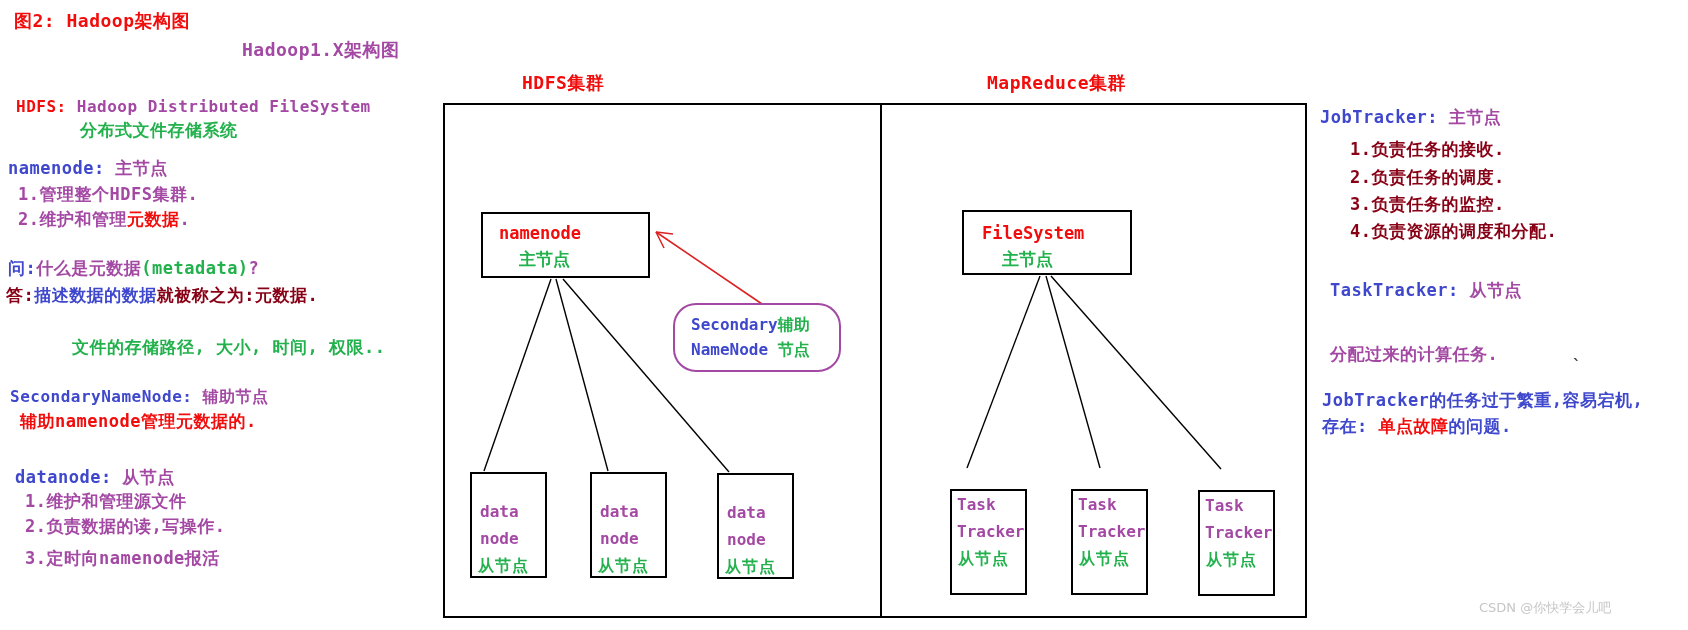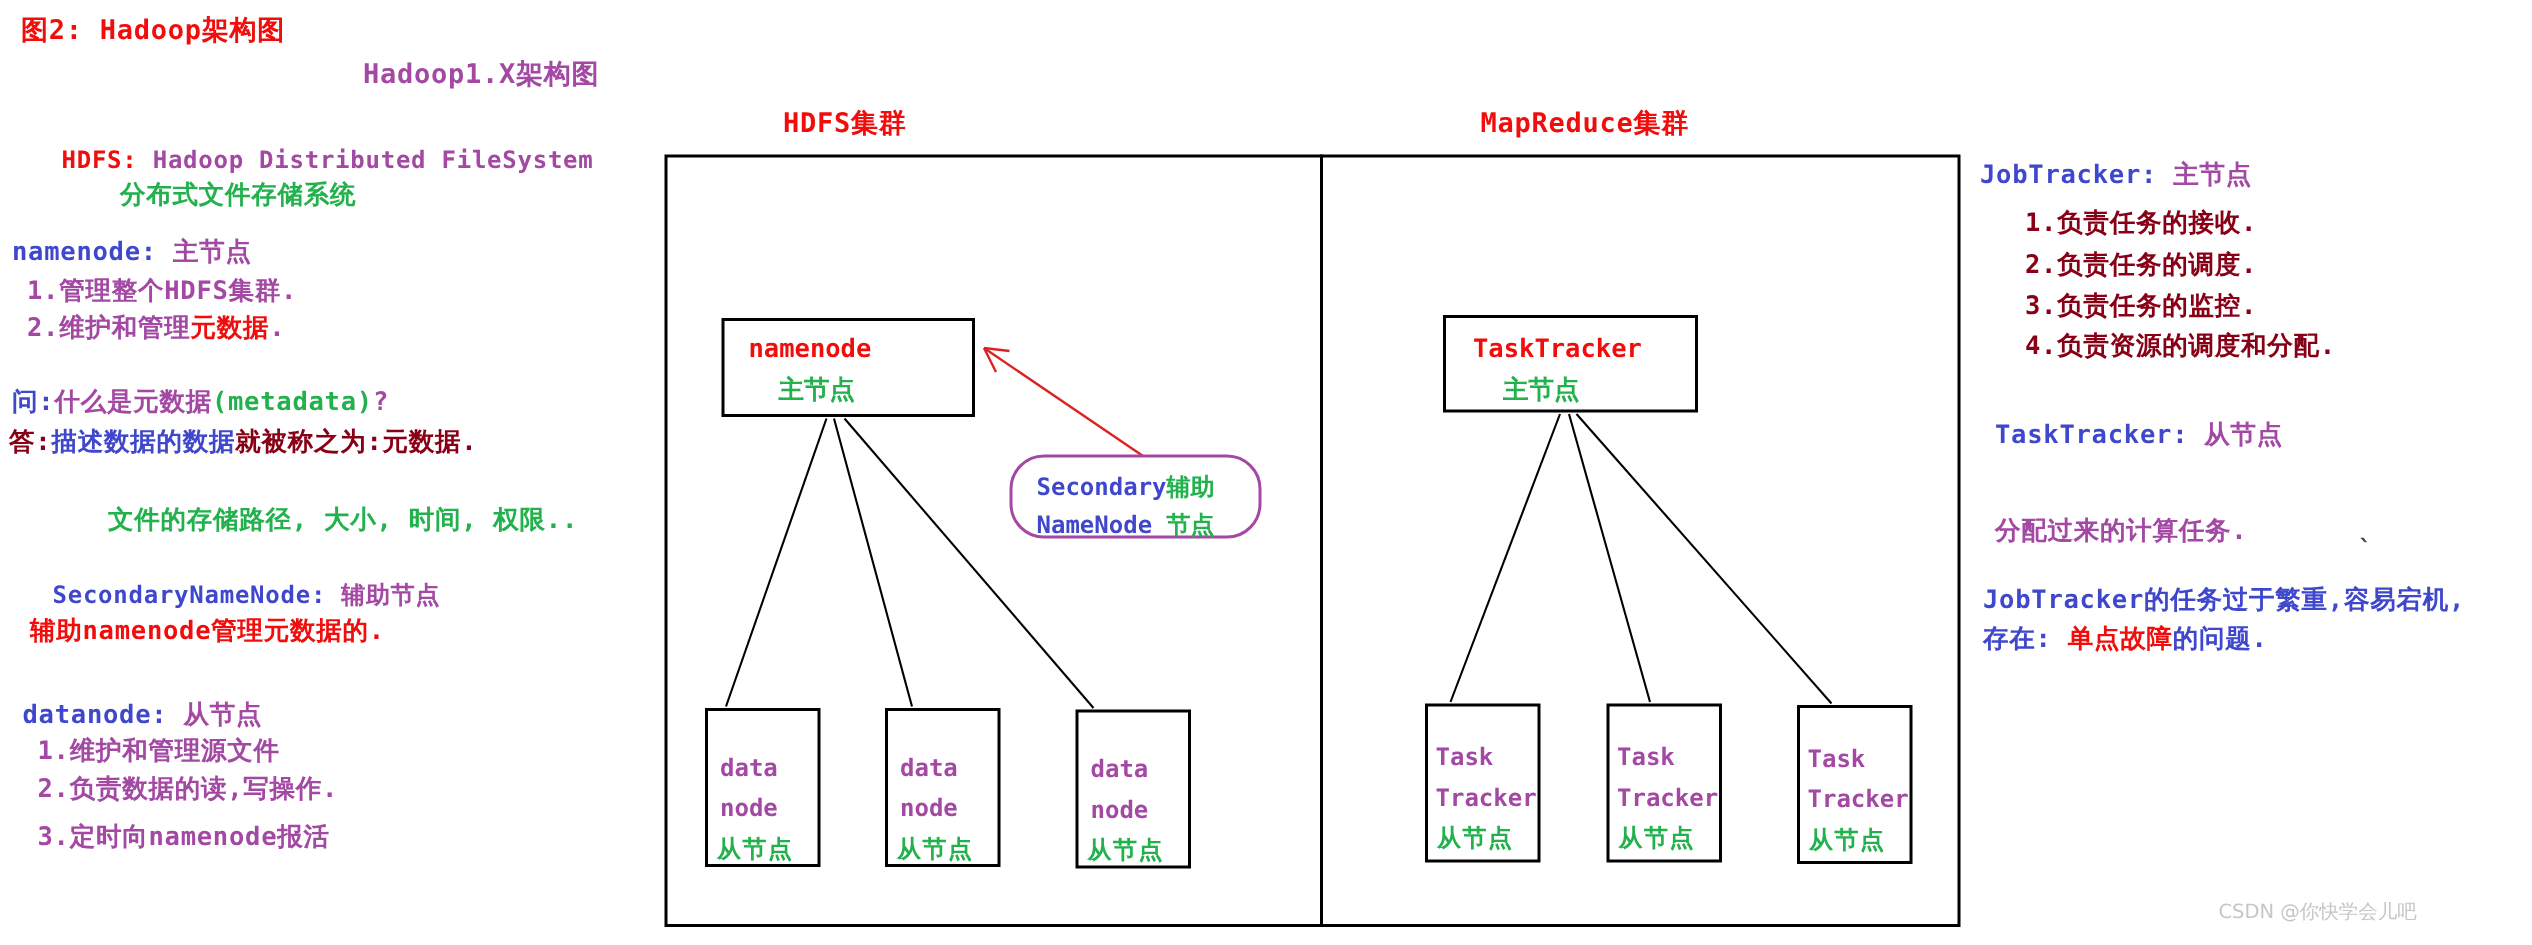--- a/index.html
+++ b/index.html
@@ -2,43 +2,43 @@
 <html style="--red: #f20d0d; --purple: #a349a4; --blue: #3f48cc; --green: #22b14c; --maroon: #880015; --arrow_red: #dd2222; --watermark_gray: #c6c6c6;"><head>
 <meta charset="utf-8">
 <style>
   html,body{margin:0;padding:0;background:#ffffff;}
   .canvas{
     position:relative;width:1688px;height:630px;background:#fff;overflow:hidden;
     font-family:"DejaVu Sans Mono","DejaVu Sans",sans-serif;font-weight:bold;
   }
   .note{position:absolute;white-space:nowrap;font-size:17px;letter-spacing:0.5px;line-height:1.2;}
   .t18{font-size:18px;}
-  .t16{font-size:16px;margin-left:25px;}
+  .t16{font-size:16px;}
   .c-red{color:var(--red);}
   .c-purple{color:var(--purple);}
   .c-blue{color:var(--blue);}
   .c-green{color:var(--green);}
   .c-maroon{color:var(--maroon);}
   .c-black{color:#444;}
   svg.wires{position:absolute;left:0;top:0;pointer-events:none;}
   .outer-box{position:absolute;left:443px;top:103px;width:864px;height:515px;border:2px solid #000;box-sizing:border-box;background:transparent;}
   .divider{position:absolute;left:880px;top:103px;width:2px;height:515px;background:#000;}
   .nodebox{position:absolute;border:2px solid #000;box-sizing:border-box;background:#fff;}
   .nn-box{left:481px;top:212px;width:169px;height:66px;padding:9px 0 0 16px;}
   .jt-box{left:962px;top:210px;width:170px;height:65px;padding:11px 0 0 18px;}
   .nodebox .ntitle{font-size:17px;color:var(--red);}
   .nodebox .nrole{font-size:17px;color:var(--green);margin-top:5px;margin-left:20px;}
-  .sec-box{position:absolute;left:673px;top:303px;width:168px;height:56px;border:2px solid var(--purple);
+  .sec-box{position:absolute;left:673px;top:303px;width:168px;height:69px;border:2px solid var(--purple);
     border-radius:23px;box-sizing:border-box;background:#fff;padding:7px 0 0 16px;font-size:16px;line-height:25px;white-space:nowrap;}
   .slave-box{position:absolute;width:77px;height:106px;border:2px solid #000;box-sizing:border-box;background:#fff;
     font-size:16px;line-height:27px;white-space:nowrap;}
   .slave-box .l{color:var(--purple);padding-left:8px;}
   .slave-box .r{color:var(--green);padding-left:6px;letter-spacing:1px;}
   .dn{padding-top:24px;}
-  .tt{padding-top:20px;}
+  .tt{margin-top:20px;}
   .watermark{position:absolute;left:1479px;top:599px;font-size:13px;font-weight:normal;
     font-family:"DejaVu Sans","Liberation Sans",sans-serif;color:var(--watermark_gray);white-space:nowrap;}
   .tickmark{position:absolute;left:1572px;top:356px;font-size:16px;color:#555;}
 </style>
 </head>
 <body>
 
 <div class="canvas">
 
   <svg class="wires" width="1688" height="630" viewBox="0 0 1688 630">
@@ -80,21 +80,21 @@
   <div class="note t18" style="left:987px;top:72px"><span class="c-red">MapReduce集群</span></div>
   <div class="outer-box"></div>
   <div class="divider"></div>
 
   <div class="nodebox nn-box">
     <div class="ntitle">namenode</div>
     <div class="nrole">主节点</div>
   </div>
 
   <div class="nodebox jt-box">
-    <div class="ntitle">TaskTracker</div>
+    <div class="ntitle">FileSystem</div>
     <div class="nrole">主节点</div>
   </div>
 
   <div class="sec-box">
     <div><span class="c-blue">Secondary</span><span class="c-green">辅助</span></div>
     <div><span class="c-blue">NameNode</span><span class="c-green"> 节点</span></div>
   </div>
 
   <div class="slave-box dn" style="left:470px;top:472px">
     <div class="l">data</div>

